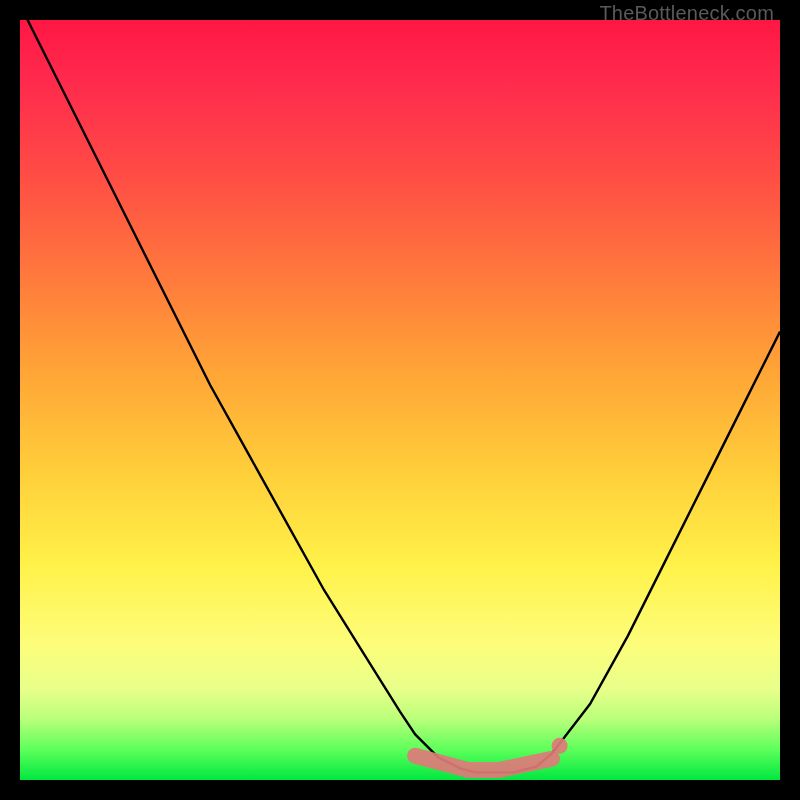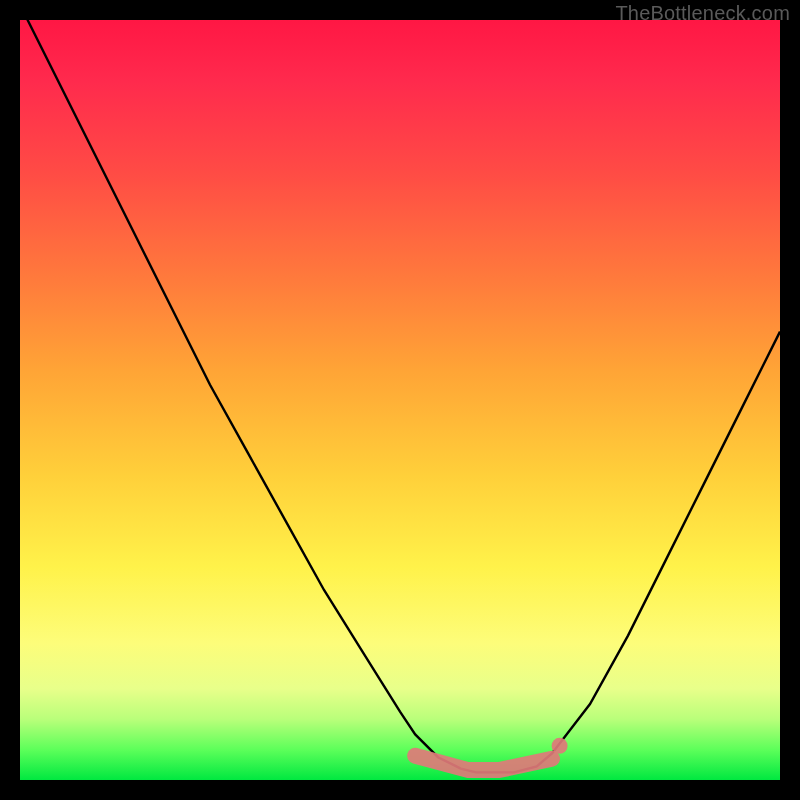--- a/index.html
+++ b/index.html
@@ -36,21 +36,21 @@
       #fdfd7a 82%,
       #e8ff8a 88%,
       #b9ff7a 92%,
       #5dff5a 96%,
       #00e840 100%
     );
   }
   .attribution {
     position: absolute;
     top: 2px;
-    right: 10px;
+    right: 26px;
     color: #5a5a5a;
     font-size: 20px;
     font-weight: 500;
     letter-spacing: 0.2px;
     user-select: none;
   }
   svg.curve {
     position: absolute;
     left: 0;
     top: 0;

